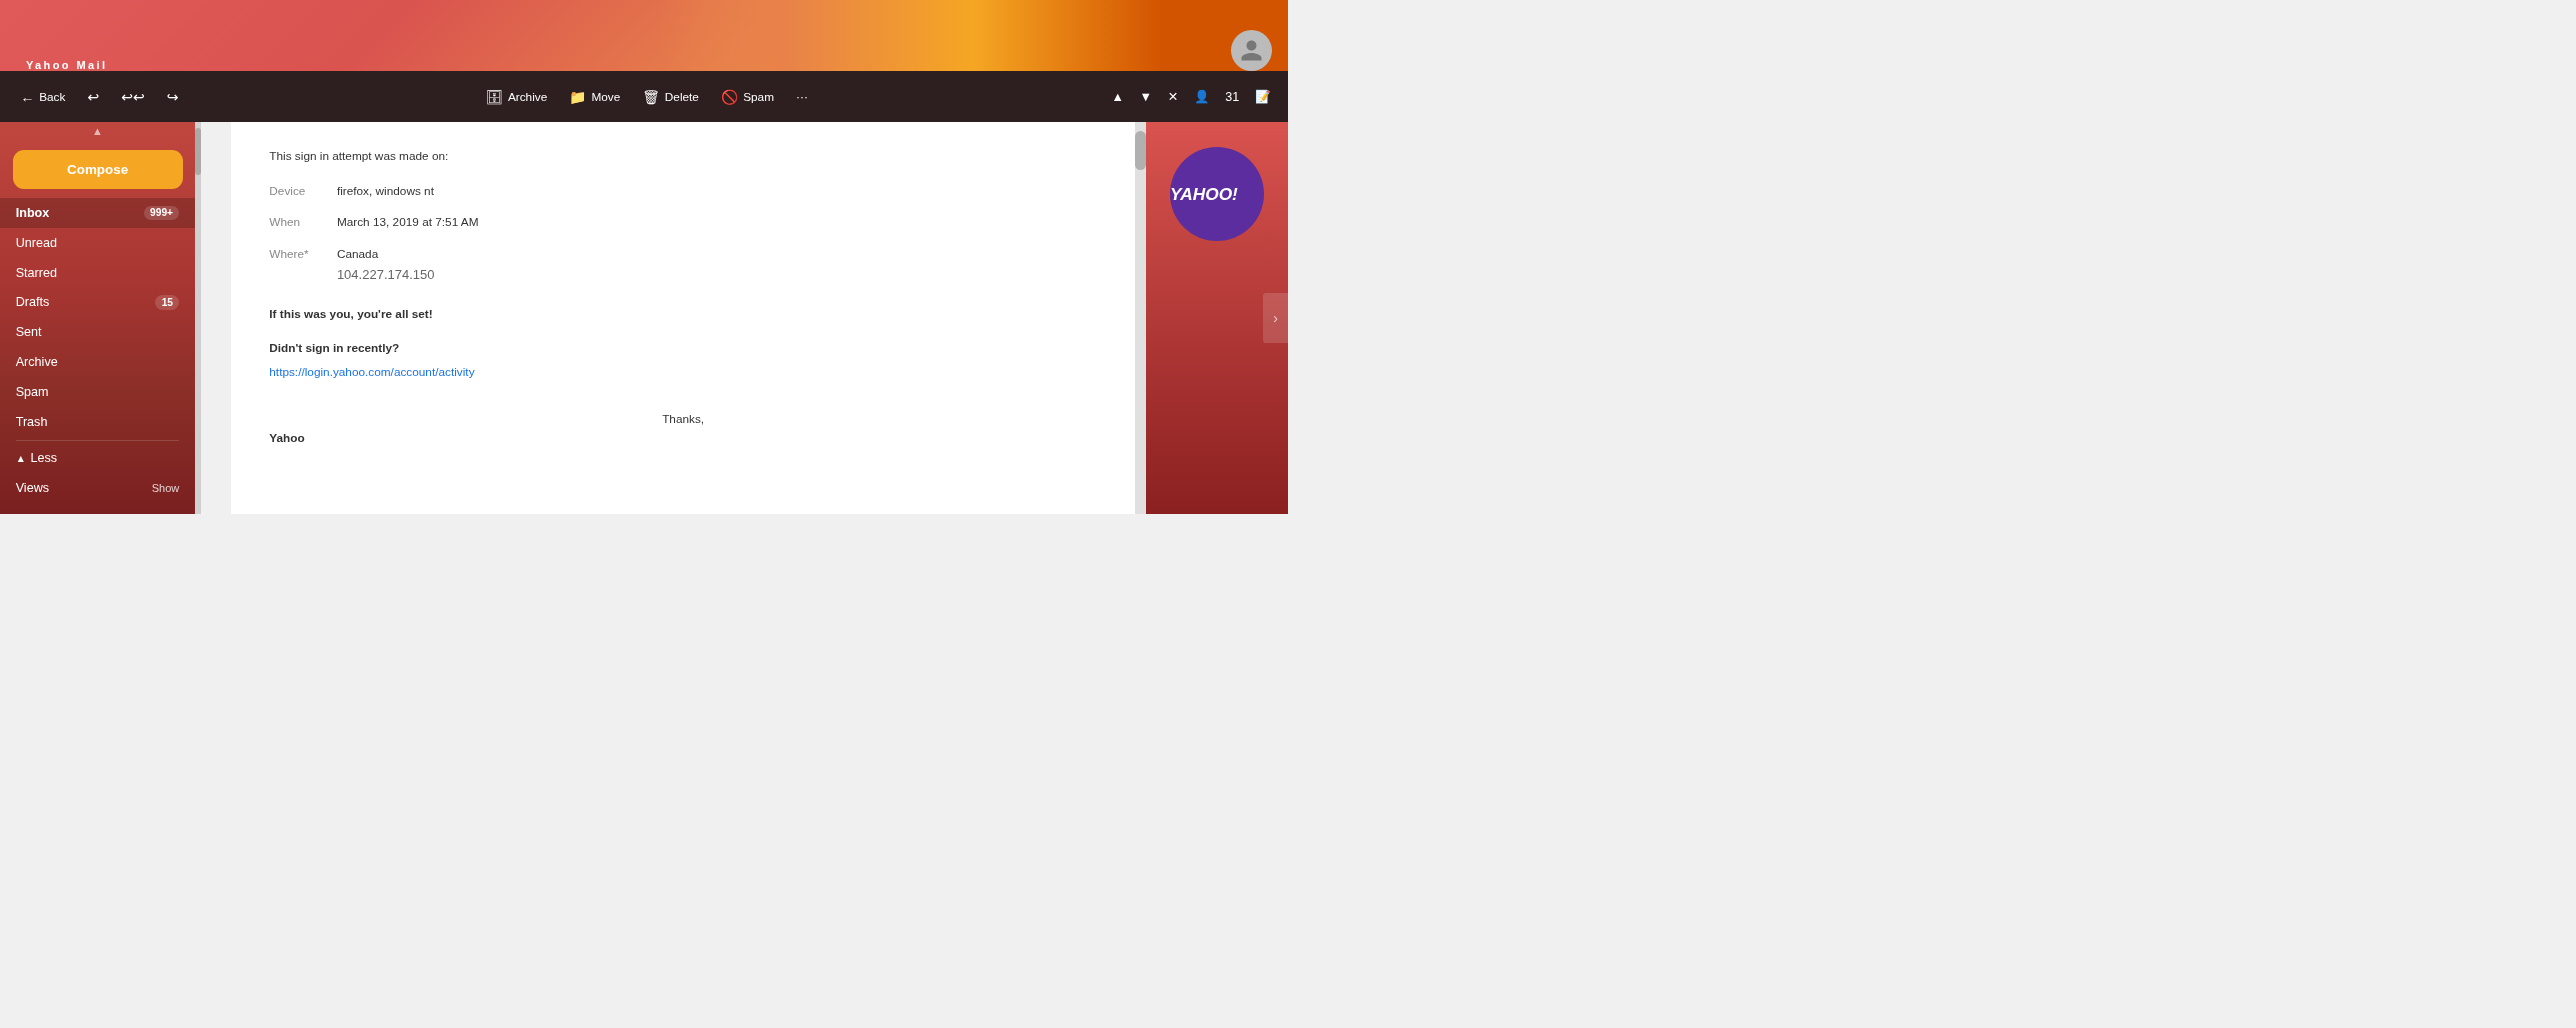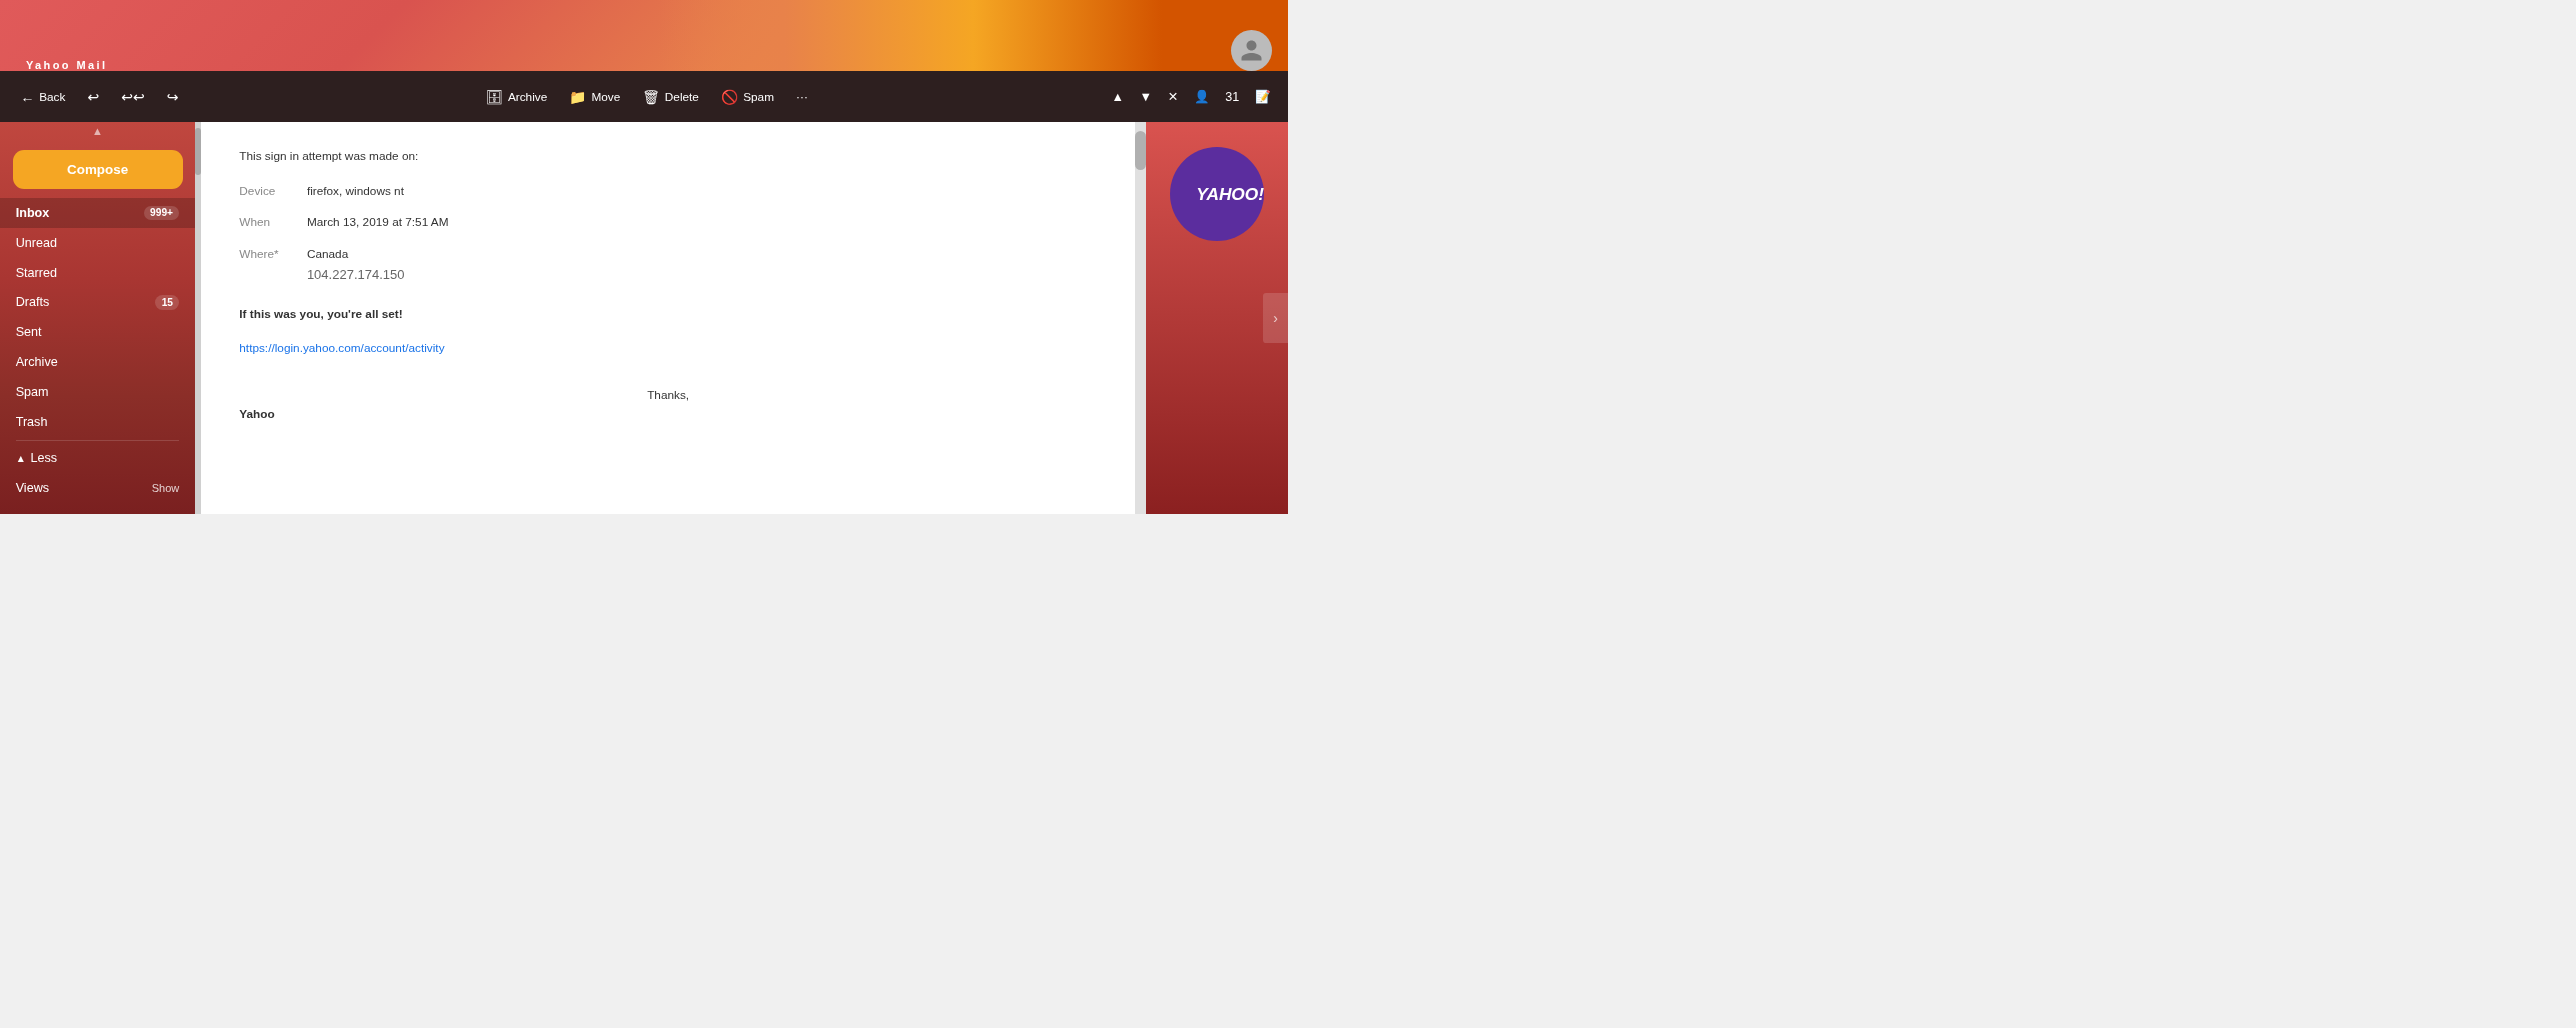--- a/index.html
+++ b/index.html
@@ -221,20 +221,21 @@
       overflow: hidden;
     }
 
     
     .email-view {
       flex: 1;
       background: #f0f0f0;
       display: flex;
       flex-direction: column;
       overflow: hidden;
+      padding-left: 30px;
     }
     .email-content {
       flex: 1;
       background: white;
       margin: 0;
       padding: 25px 38px;
       overflow-y: auto;
       font-size: 11.8px;
       line-height: 1.6;
       color: #333;
@@ -278,21 +279,21 @@
       font-size: 14px;
     }
 
     .yahoo-circle {
       width: 94px;
       height: 94px;
       border-radius: 50%;
       background: #5b2d9e;
       display: flex;
       align-items: center;
-      justify-content: flex-end;
+      justify-content: flex-start;
       margin-top: 25px;
     }
     .yahoo-circle-text {
       color: white;
       font-size: 17.3px;
       font-weight: 900;
       font-style: italic;
     }
 
     .email-scroll-bar {
@@ -463,20 +464,21 @@
         <div class="email-row">
           <span class="email-label">Where*</span>
           <div>
             <div class="email-value">Canada</div>
             <div class="email-subvalue">104.227.174.150</div>
           </div>
         </div>
 
         <p style="margin: 19px 0 15.7px 0; font-weight: bold;">If this was you, you're all set!</p>
 
+        <p style="margin-bottom: 4.7px; font-weight: bold;">Didn't sign in recently?</p>
         <a class="email-link" href="#">https://login.yahoo.com/account/activity</a>
 
         <p style="margin-top: 28px; text-align: center;">Thanks,</p>
         <p class="email-bold">Yahoo</p>
 
       </div>
     </div>
 
     <div class="email-scroll-bar">
       <div class="email-scroll-thumb"></div>

